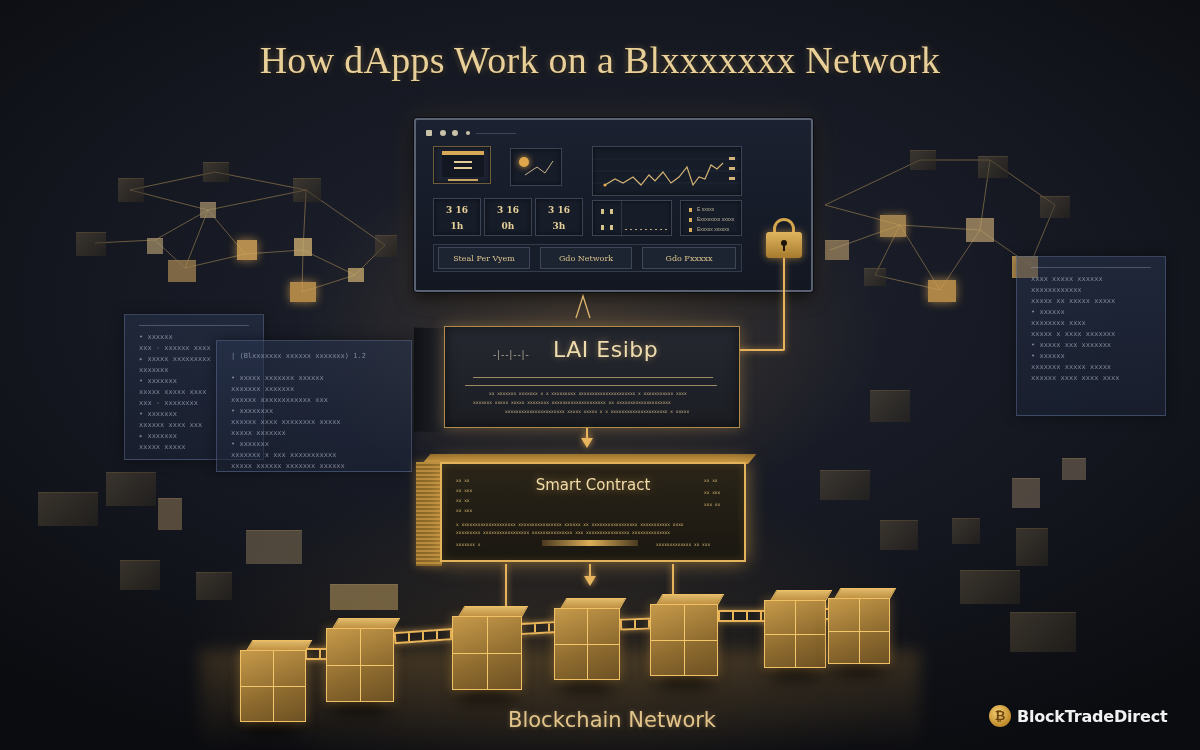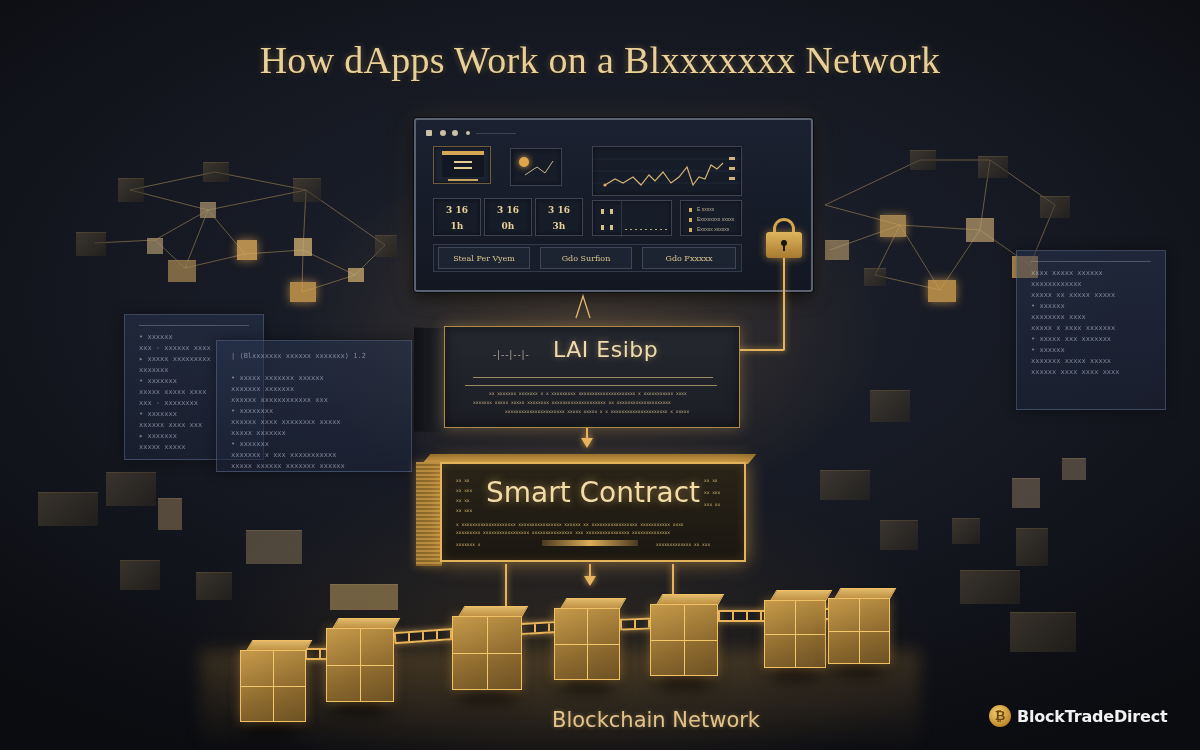--- a/index.html
+++ b/index.html
@@ -107,21 +107,21 @@
     background: linear-gradient(180deg, #8f6a2a, #c79744);
     transform: skewX(-40deg); transform-origin: bottom left;
   }
   .sc-side {
     position: absolute; left: 416px; top: 462px; width: 26px; height: 104px;
     background: repeating-linear-gradient(0deg, #8a6628 0 2px, #b58b3e 2px 4px);
     box-shadow: 0 0 10px rgba(240,180,80,0.4);
   }
   .sc-title {
     position: absolute; left: 0; top: 12px; width: 100%; text-align: center;
-    font-family: "DejaVu Sans", sans-serif; font-size: 28px; color: #f2dca8;
+    font-family: "DejaVu Sans", sans-serif; font-size: 15px; color: #f2dca8;
     text-shadow: 0 0 8px rgba(255,200,110,0.55);
   }
   .sc-text { position: absolute; font-family: "DejaVu Sans Mono", monospace; font-size: 4.5px; color: #d8b970; white-space: nowrap; }
   .sc-highlight {
     position: absolute; left: 100px; top: 76px; width: 96px; height: 6px;
     background: linear-gradient(90deg, rgba(255,190,90,0.2), rgba(255,200,100,0.85), rgba(255,190,90,0.2));
     filter: blur(0.6px);
   }
 
   
@@ -173,21 +173,20 @@
   .floor {
     position: absolute; left: 200px; top: 650px; width: 720px; height: 100px;
     background: linear-gradient(180deg, rgba(160,120,55,0.28), transparent);
     filter: blur(8px);
   }
 
   .footer-label {
     position: absolute; left: 508px; top: 708px;
     font-family: "DejaVu Sans", sans-serif; font-size: 21px; color: #e2c48a;
     text-shadow: 0 0 4px rgba(230,190,120,0.4);
-    margin-left: 44px;
   }
 
   
   .brand { position: absolute; left: 989px; top: 705px; display: flex; align-items: center; cursor: pointer; }
   .brand .coin {
     width: 22px; height: 22px; border-radius: 50%;
     background: radial-gradient(circle at 40% 35%, #f5cf73, #c08a2a 70%, #8c5f18);
     color: #6a4510; font-size: 13px; font-weight: bold; text-align: center; line-height: 22px;
     font-family: "DejaVu Sans", sans-serif; margin-right: 6px;
   }
@@ -295,21 +294,21 @@
   <div class="ln">• xxxxx  xxxxxxx xxxxxx</div>
   <div class="ln">  xxxxxxx xxxxxxx</div>
   <div class="ln">  xxxxxx xxxxxxxxxxxx  xxx</div>
   <div class="ln">• xxxxxxxx</div>
   <div class="ln">  xxxxxx xxxx xxxxxxxx  xxxxx</div>
   <div class="ln">  xxxxx  xxxxxxx</div>
   <div class="ln">• xxxxxxx</div>
   <div class="ln">  xxxxxxx x xxx xxxxxxxxxxx</div>
   <div class="ln">  xxxxx xxxxxx xxxxxxx xxxxxx</div>
 </div>
-<div class="code-panel" style="left:1016px;top:250px;width:150px;height:160px;">
+<div class="code-panel" style="left:1016px;top:256px;width:150px;height:160px;">
   <div class="bar"></div>
   <div class="ln">  xxxx xxxxx xxxxxx</div>
   <div class="ln">  xxxxxxxxxxxx</div>
   <div class="ln">  xxxxx xx xxxxx      xxxxx</div>
   <div class="ln">• xxxxxx</div>
   <div class="ln">    xxxxxxxx xxxx</div>
   <div class="ln">    xxxxx x xxxx  xxxxxxx</div>
   <div class="ln">   • xxxxx xxx xxxxxxx</div>
   <div class="ln">• xxxxxx</div>
   <div class="ln">  xxxxxxx    xxxxx xxxxx</div>
@@ -376,21 +375,21 @@
     <div class="abs" style="left:32px;top:28px;width:44px;height:1px;background:repeating-linear-gradient(90deg,#b9a57a 0 2px,transparent 2px 5px);"></div>
   </div>
   <div class="tile" style="left:264px;top:80px;width:62px;height:36px;">
     <div class="legend-row" style="top:5px;"><i></i><span>E xxxxx</span></div>
     <div class="legend-row" style="top:15px;"><i></i><span>Exxxxxxxx xxxxx</span></div>
     <div class="legend-row" style="top:25px;"><i></i><span>Exxxxx xxxxxx</span></div>
   </div>
 
   <div class="abs" style="left:17px;top:124px;width:309px;height:28px;background:#171d29;border:1px solid #323a4b;"></div>
   <div class="btn" style="left:22px;top:127px;width:92px;">Steal Per Vyem</div>
-  <div class="btn" style="left:124px;top:127px;width:92px;">Gdo Surfion</div>
+  <div class="btn" style="left:124px;top:127px;width:92px;">Gdo Network</div>
   <div class="btn" style="left:226px;top:127px;width:94px;">Gdo Fxxxxx</div>
 </div>
 
 <svg class="abs" style="left:573px;top:292px;" width="20" height="30">
   <polyline points="3,26 10,4 17,26" stroke="#d8b06a" stroke-width="1.4" fill="none"></polyline>
 </svg>
 
 <div class="lock">
   <div class="shackle"></div>
   <div class="body"></div>

